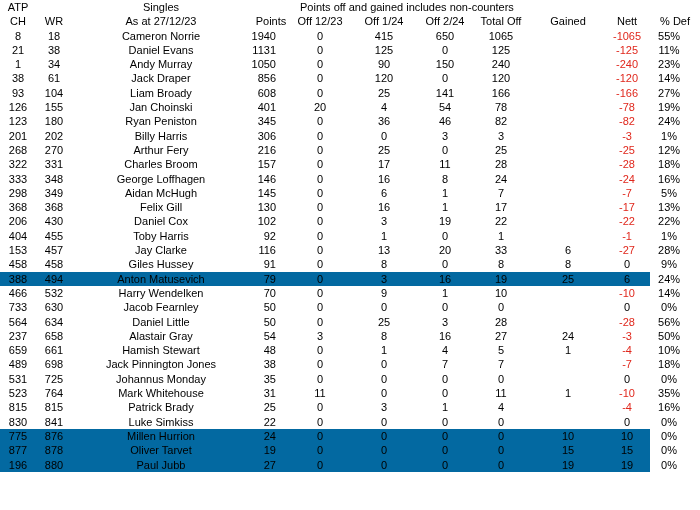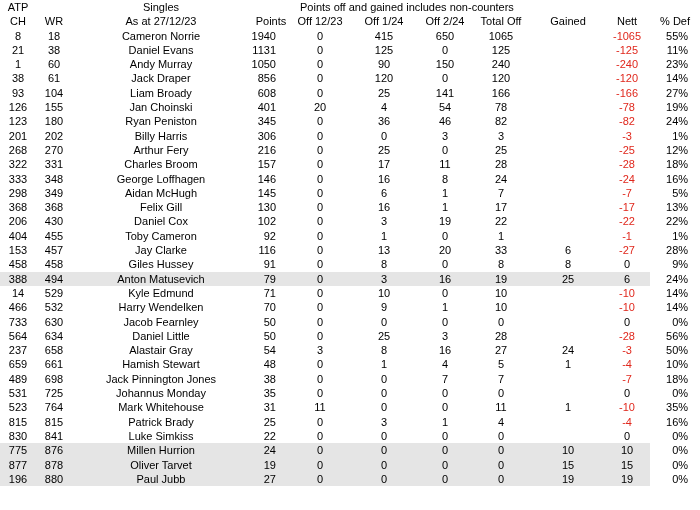--- a/index.html
+++ b/index.html
@@ -9,24 +9,24 @@
     overflow:hidden;
   }
   table{border-collapse:collapse;table-layout:fixed;width:700px;}
   th,td{
     padding:0;height:14.3px;line-height:14.3px;
     font-weight:400;font-size:11px;text-align:center;
     white-space:nowrap;overflow:hidden;
   }
   th.note{text-align:left;padding-left:8px;}
   td.c-points{text-align:right;padding-right:16px;margin-top:14px;}
-  td.c-pctdef{text-align:right;padding-right:12px;}
+  td.c-pctdef{padding-right:12px;}
   th.h-pctdef{text-align:center;}
   .neg{color:#e0271c;}
-  tr.hl td:not(.c-pctdef){background:#e5e5e5;}
+  tr.hl td:not(.c-pctdef){background:#0369a1;}
 </style>
 </head>
 <body>
 
 <table>
   <colgroup>
     <col style="width:36px">
       <col style="width:36px">
       <col style="width:178px">
     <col style="width:42px">
@@ -84,21 +84,21 @@
         <td>0</td>
         <td>125</td>
         <td>0</td>
         <td>125</td>
         <td></td>
         <td class="neg">-125</td>
         <td class="c-pctdef">11%</td>
       </tr>
       <tr>
         <td>1</td>
-        <td>60</td>
+        <td>34</td>
         <td>Andy Murray</td>
         <td class="c-points">1050</td>
         <td>0</td>
         <td>90</td>
         <td>150</td>
         <td>240</td>
         <td></td>
         <td class="neg">-240</td>
         <td class="c-pctdef">23%</td>
       </tr>
@@ -241,21 +241,21 @@
         <td>3</td>
         <td>19</td>
         <td>22</td>
         <td></td>
         <td class="neg">-22</td>
         <td class="c-pctdef">22%</td>
       </tr>
       <tr>
         <td>404</td>
         <td>455</td>
-        <td>Toby Cameron</td>
+        <td>Toby Harris</td>
         <td class="c-points">92</td>
         <td>0</td>
         <td>1</td>
         <td>0</td>
         <td>1</td>
         <td></td>
         <td class="neg">-1</td>
         <td class="c-pctdef">1%</td>
       </tr>
       <tr>
@@ -291,33 +291,20 @@
         <td class="c-points">79</td>
         <td>0</td>
         <td>3</td>
         <td>16</td>
         <td>19</td>
         <td>25</td>
         <td>6</td>
         <td class="c-pctdef">24%</td>
       </tr>
       <tr>
-        <td>14</td>
-        <td>529</td>
-        <td>Kyle Edmund</td>
-        <td class="c-points">71</td>
-        <td>0</td>
-        <td>10</td>
-        <td>0</td>
-        <td>10</td>
-        <td></td>
-        <td class="neg">-10</td>
-        <td class="c-pctdef">14%</td>
-      </tr>
-      <tr>
         <td>466</td>
         <td>532</td>
         <td>Harry Wendelken</td>
         <td class="c-points">70</td>
         <td>0</td>
         <td>9</td>
         <td>1</td>
         <td>10</td>
         <td></td>
         <td class="neg">-10</td>

